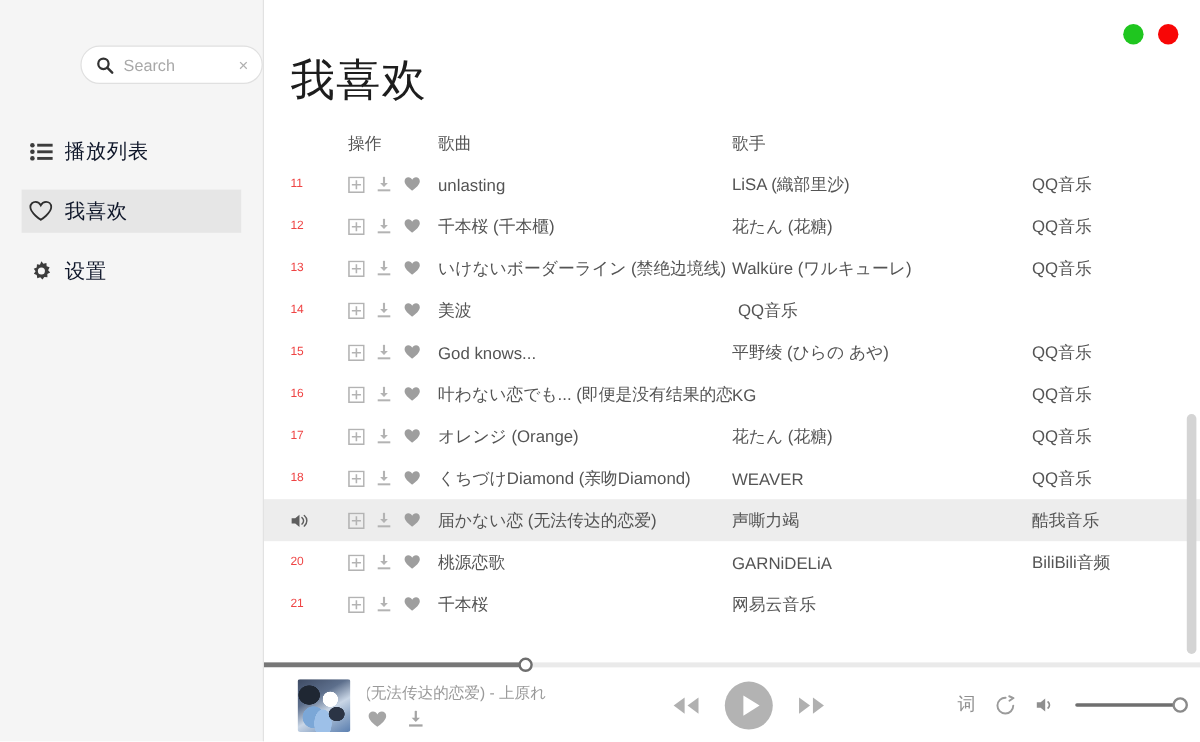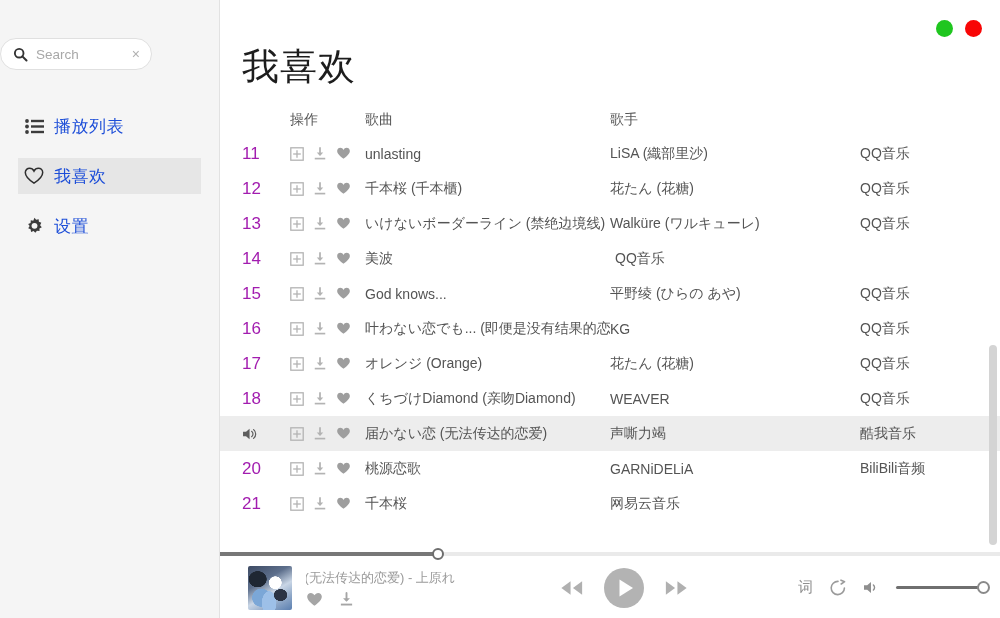--- a/index.html
+++ b/index.html
@@ -12,21 +12,21 @@
   #app { position: relative; width: 1000px; height: 618px; display: flex; }
 
   
   .sidebar {
     width: 220px; height: 618px;
     background: #f5f5f5;
     border-right: 1px solid #e2e2e2;
     flex: 0 0 220px;
     position: relative;
   }
-  .search-wrap { padding: 38px 0 0 0; display: flex; justify-content: flex-start; }
+  .search-wrap { padding: 38px 0 0 0; display: flex; justify-content: flex-end; }
   .search-box {
     width: 152px; height: 32px;
     background: #ffffff;
     border: 1px solid #e0e0e0;
     border-radius: 17px;
     display: flex; align-items: center;
     padding: 0 10px 0 12px;
     gap: 8px;
   }
   .search-box .mag { flex: 0 0 auto; display: flex; align-items: center; }
@@ -46,21 +46,21 @@
     height: 36px;
     margin: 0 18px 14px 18px;
     display: flex; align-items: center; gap: 10px;
     padding-left: 6px;
     cursor: pointer;
     color: #4a4a4a;
     font-size: 17px;
   }
   .nav-item.active { background: #e6e6e6; }
   .nav-item .nico { width: 20px; display: flex; align-items: center; justify-content: center; color: #3c3c3c; }
-  .nav-label { color: #1d4ed8; letter-spacing: .5px; }
+  .nav-label { color: #0f172a; letter-spacing: .5px; }
 
   
   .main {
     flex: 1 1 auto; position: relative;
     background: #ffffff;
     height: 618px;
     overflow: hidden;
   }
   .win-ctrls {
     position: absolute; top: 20px; right: 18px;
@@ -76,21 +76,21 @@
   .table { margin-top: 12px; padding-left: 0; }
   .trow {
     display: flex; align-items: center;
     height: 35px;
     font-size: 14px;
     color: #545454;
     padding-left: 22px;
   }
   .trow.head { color: #555; height: 32px; }
   .trow.playing { background: #ededed; }
-  .c-num   { flex: 0 0 48px; color: #a21caf; font-size: 17px; }
+  .c-num   { flex: 0 0 48px; color: #ef4444; font-size: 10px; }
   .c-act   { flex: 0 0 75px; display: flex; align-items: center; gap: 9px; }
   .c-song  { flex: 0 0 245px; overflow: hidden; white-space: nowrap; }
   .c-artist{ flex: 0 0 250px; overflow: hidden; white-space: nowrap; }
   .c-src   { flex: 1 1 auto; overflow: hidden; white-space: nowrap; }
   .head .c-act   { color: #555; }
   .act-ico { color: #b3b3b3; cursor: pointer; display: flex; align-items: center; }
   .act-ico.heart { color: #9e9e9e; }
   .spk { color: #5e5e5e; display: flex; align-items: center; }
 
   

